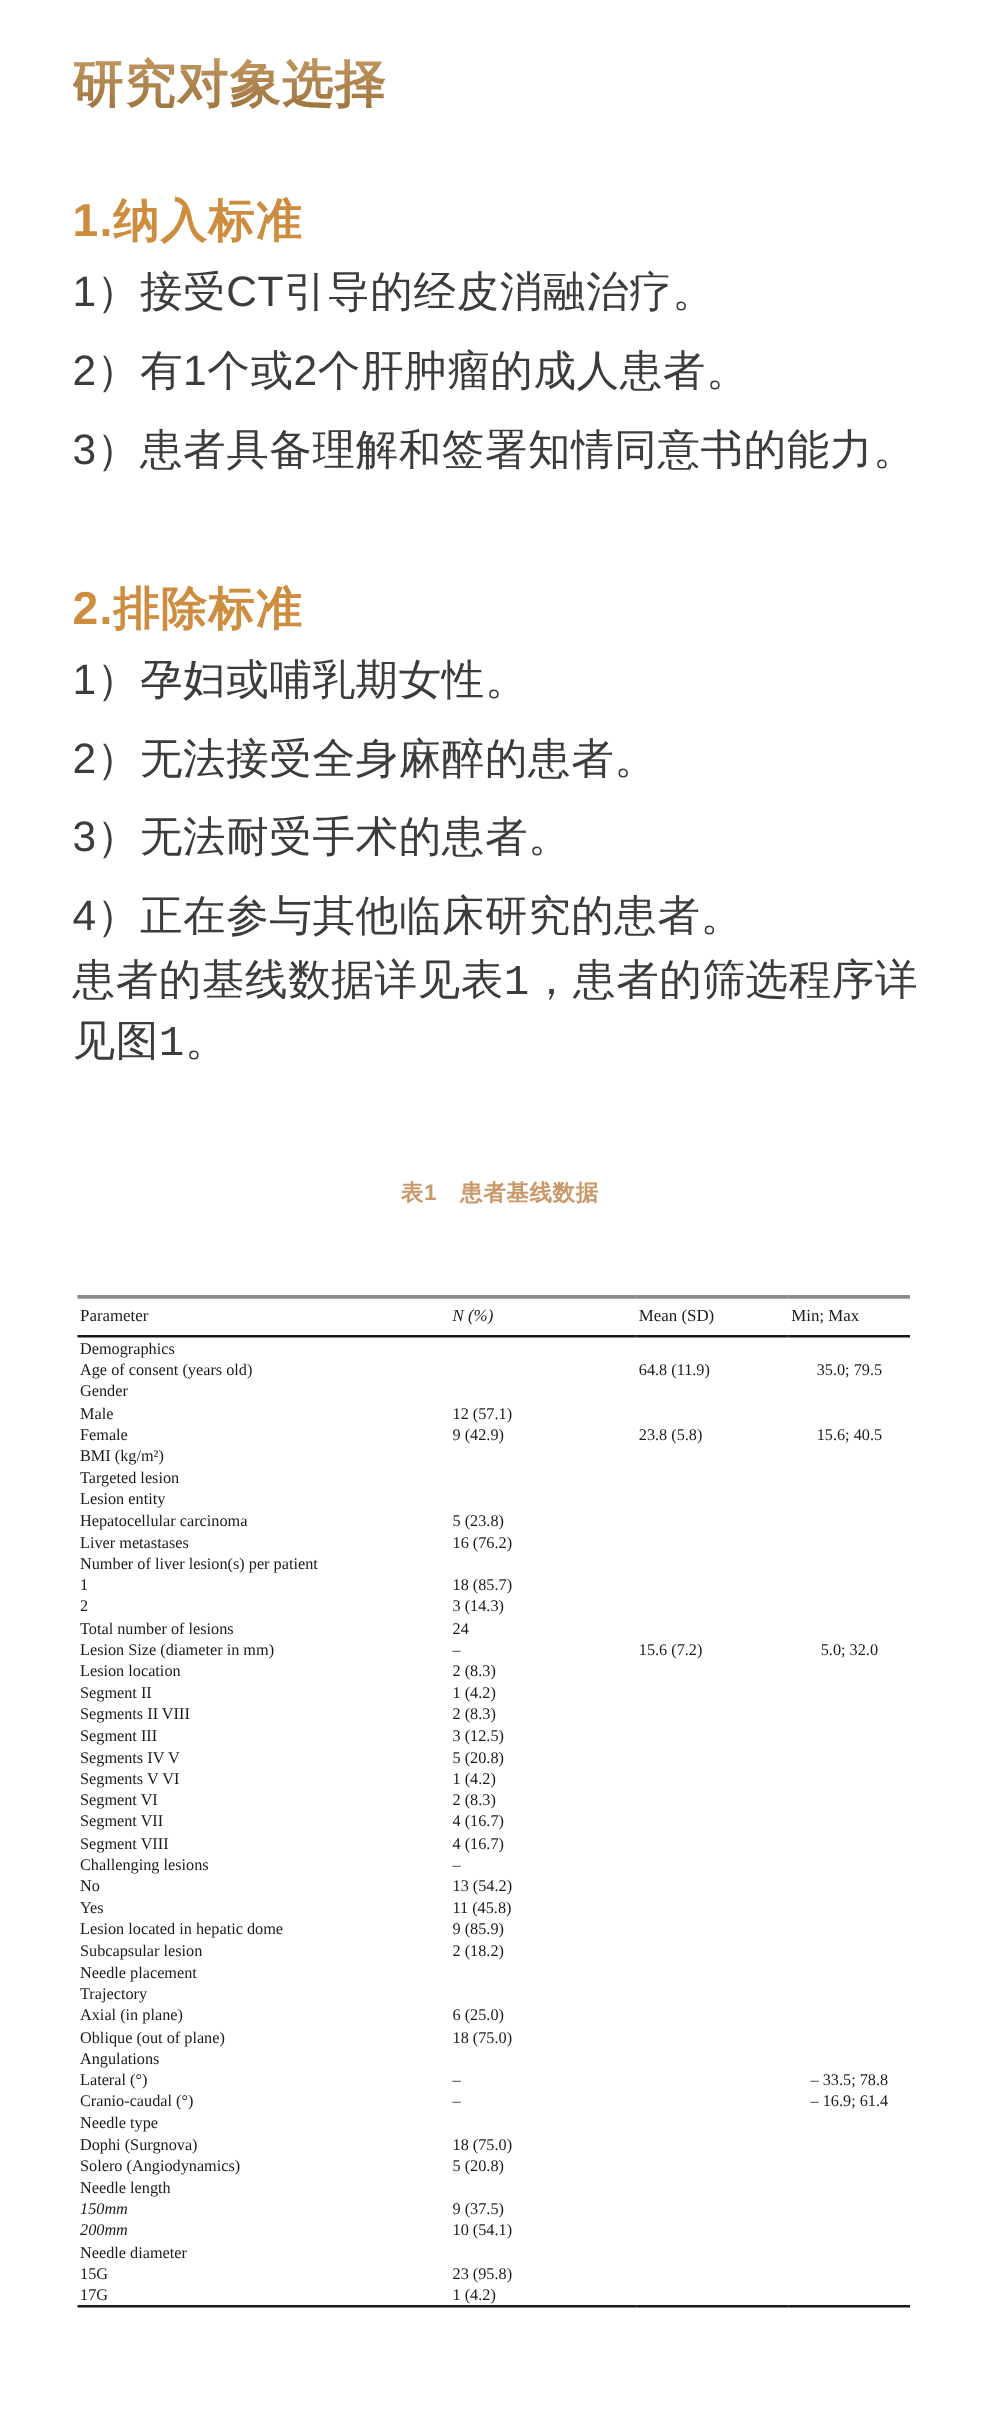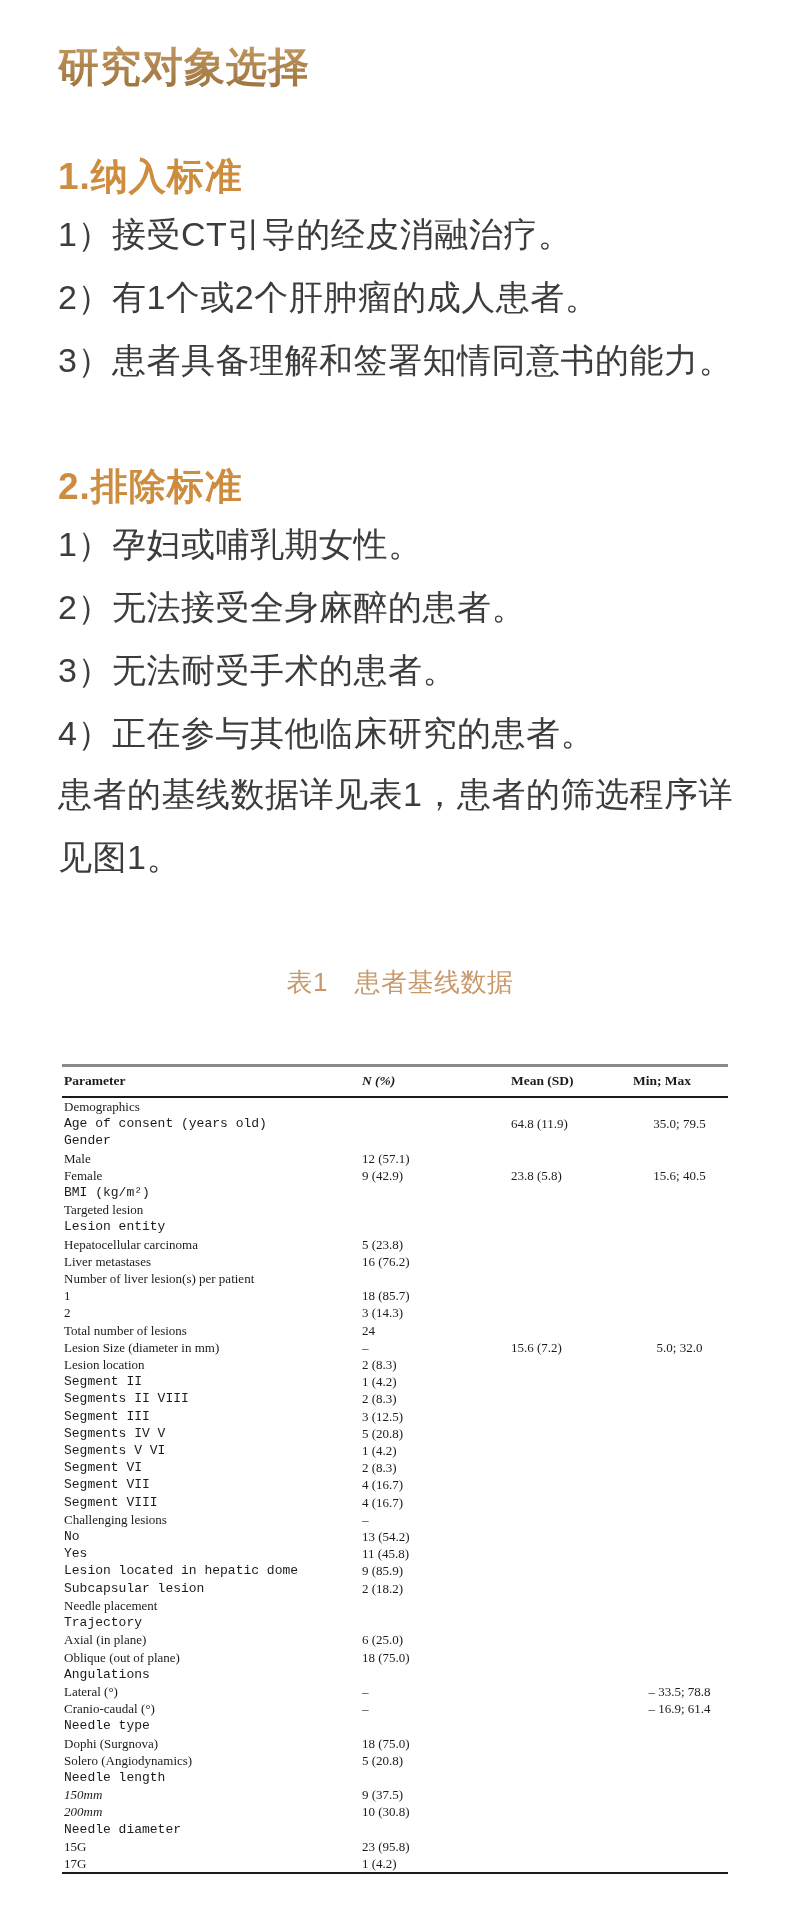--- a/index.html
+++ b/index.html
@@ -42,70 +42,71 @@
     font-size: 34px;
     line-height: 40px;
     color: #3c3c3c;
     letter-spacing: 0.5px;
   }
   .li.lead { margin-top: 16px; }
 
   .para {
     margin: 10px 0 0 0;
     font-size: 34px;
-    line-height: 63px;
+    line-height: 49px;
     color: #3c3c3c;
     letter-spacing: 0.5px;
     width: 684px;
+    font-family: Liberation Mono, monospace;
   }
 
   .tbl-title {
     margin: 77px 0 0 0;
-    font-size: 26px;
+    font-size: 18px;
     line-height: 32px;
-    font-weight: 400;
+    font-weight: 700;
     color: #c9996b;
     text-align: center;
     letter-spacing: 0.5px;
   }
 
   table.baseline {
     border-collapse: collapse;
     table-layout: fixed;
     width: 666px;
     margin: 66px 0 0 4px;
     border-top: 3px solid #8a8a8a;
     border-bottom: 2px solid #1a1a1a;
     font-family: "Liberation Serif", serif;
     color: #1b1b1b;
   }
   table.baseline th {
     border-bottom: 2px solid #1a1a1a;
-    font-weight: 700;
+    font-weight: 400;
     text-align: left;
     font-size: 13.5px;
     line-height: 16px;
     padding: 6px 0 7px 2px;
     white-space: nowrap;
     margin-top: 20px;
   }
   th.c-n { font-style: italic; }
   table.baseline td {
     font-size: 13px;
     line-height: 17.2px;
     padding: 0 0 0 2px;
     white-space: nowrap;
     overflow: hidden;
   }
   .c-param { width: 296px; }
   .c-n     { width: 147px; }
   .c-mean  { width: 120px; }
   .c-minmax { text-align: center; padding-right: 2px !important; }
   th.c-minmax { text-align: right; }
-  td.ind1 { padding-left: 9px; font-family: Liberation Mono, monospace; }
+  td.ind1 { padding-left: 9px; }
   td.ind2 { padding-left: 16px; }
   td.it { font-style: italic; }
 </style>
 </head>
 <body>
 
 <div class="content">
 
   <h1 class="doc-title">研究对象选择</h1>
 
@@ -379,21 +380,21 @@
           <td class="c-minmax"></td>
         </tr>
         <tr>
           <td class="c-param it">150mm</td>
           <td class="c-n">9 (37.5)</td>
           <td class="c-mean"></td>
           <td class="c-minmax"></td>
         </tr>
         <tr>
           <td class="c-param it">200mm</td>
-          <td class="c-n">10 (30.8)</td>
+          <td class="c-n">10 (54.1)</td>
           <td class="c-mean"></td>
           <td class="c-minmax"></td>
         </tr>
         <tr>
           <td class="c-param ind1">Needle diameter</td>
           <td class="c-n"></td>
           <td class="c-mean"></td>
           <td class="c-minmax"></td>
         </tr>
         <tr>

